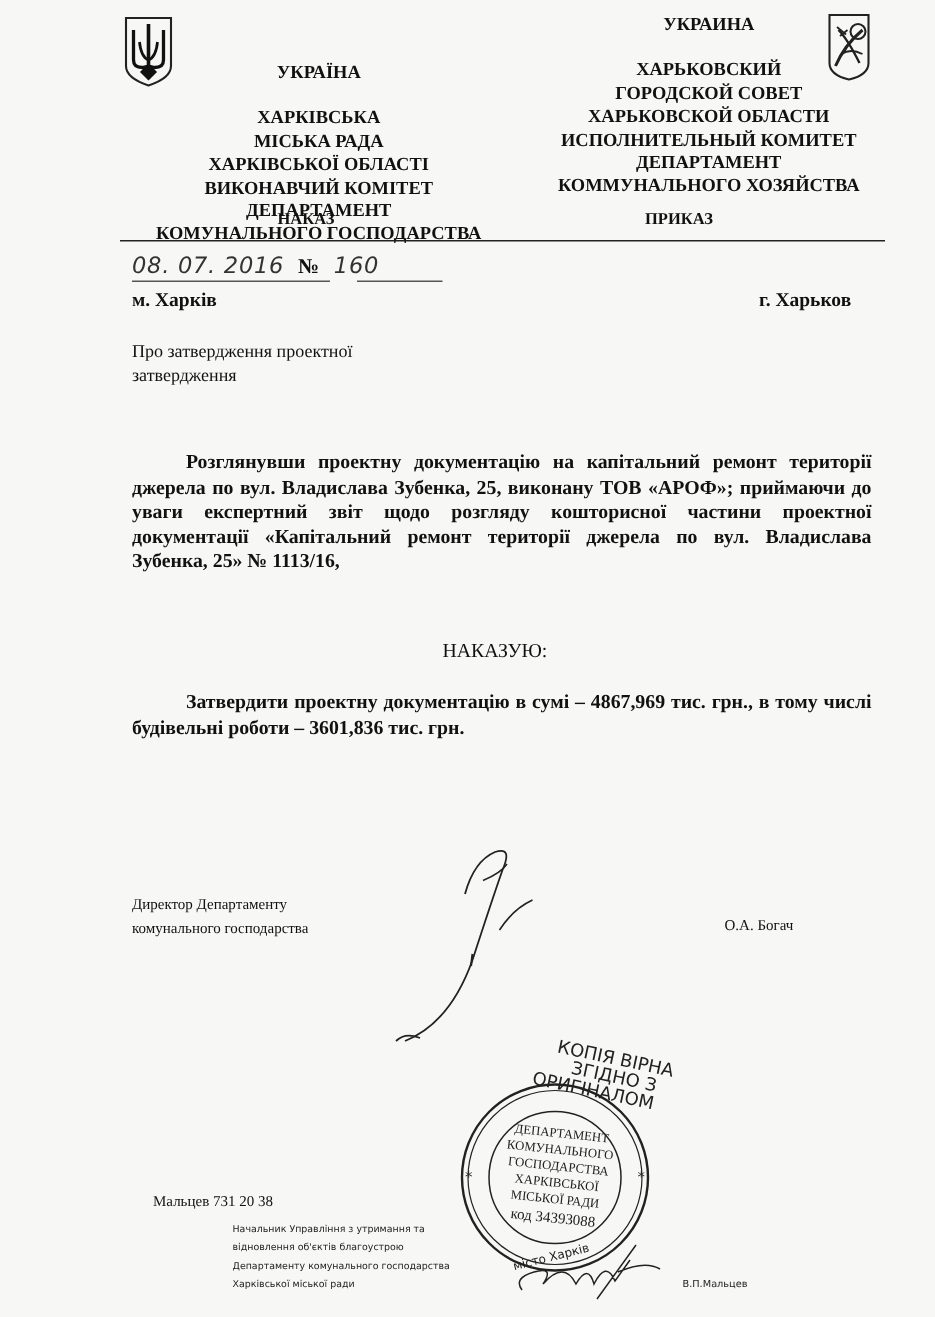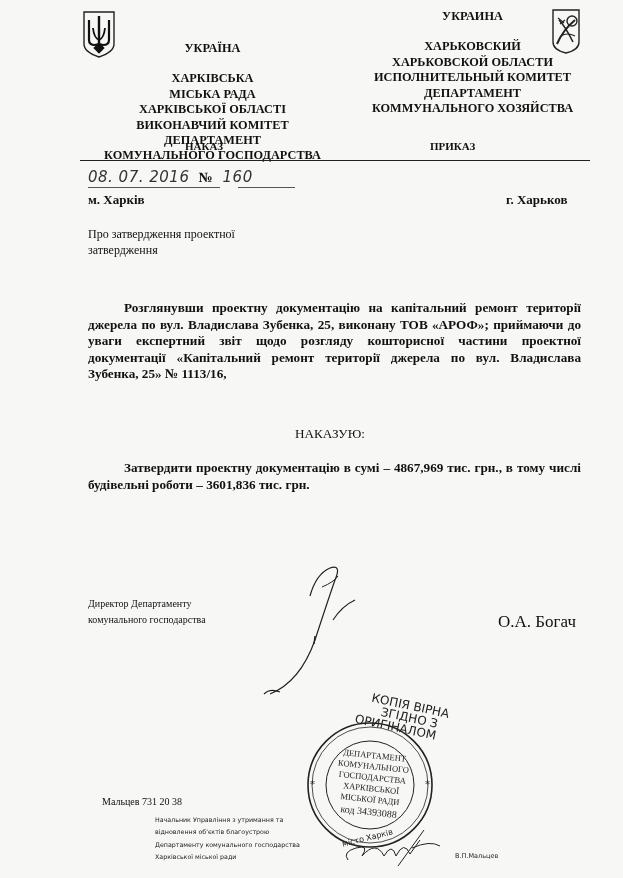--- a/index.html
+++ b/index.html
@@ -24,21 +24,21 @@
     .date-underline { position: absolute; top: 187px; height: 0; border-top: 1px solid #555; }
     .city-left { position: absolute; left: 88px; top: 192px; font-weight: bold; font-size: 13px; }
     .city-right { position: absolute; left: 506px; top: 192px; font-weight: bold; font-size: 13px; }
     .subject { position: absolute; left: 88px; top: 226px; font-size: 12px; line-height: 16px; }
     .para { position: absolute; left: 88px; width: 493px; font-size: 13.2px; line-height: 16.6px; text-align: justify; font-weight: bold; }
     .para .indent { display: inline-block; width: 36px; }
     .p1 { top: 300px; }
     .order-word { position: absolute; left: 295px; top: 426px; font-size: 13.2px; }
     .p2 { top: 460px; }
     .sign-left { position: absolute; left: 88px; top: 596px; font-size: 10px; line-height: 16px; }
-    .sign-right { position: absolute; left: 498px; top: 612px; font-size: 17px; text-align: center; }
+    .sign-right { position: absolute; left: 483px; top: 612px; font-size: 10px; text-align: center; }
     .signature { position: absolute; left: 230px; top: 560px; }
     .stamp { position: absolute; left: 300px; top: 680px; }
     .exec { position: absolute; left: 102px; top: 796px; font-size: 10px; }
     .cert { position: absolute; left: 155px; top: 814px; font-family: "DejaVu Sans", sans-serif; font-size: 6.3px; line-height: 12.3px; color: #222; }
     .cert-name { position: absolute; left: 455px; top: 852px; font-family: "DejaVu Sans", sans-serif; font-size: 6.5px; color: #222; }
     .emblem { position: absolute; }
   </style>
 </head>
 <body>
 
@@ -66,20 +66,21 @@
     <div>ХАРКІВСЬКА</div>
     <div>МІСЬКА РАДА</div>
     <div>ХАРКІВСЬКОЇ ОБЛАСТІ</div>
     <div>ВИКОНАВЧИЙ КОМІТЕТ</div>
     <div>ДЕПАРТАМЕНТ</div>
     <div>КОМУНАЛЬНОГО ГОСПОДАРСТВА</div>
   </div>
   <div class="hdr-col hdr-right">
     <div class="hdr-country">УКРАИНА</div>
     <div>ХАРЬКОВСКИЙ</div>
+    <div>ГОРОДСКОЙ СОВЕТ</div>
     <div>ХАРЬКОВСКОЙ ОБЛАСТИ</div>
     <div>ИСПОЛНИТЕЛЬНЫЙ КОМИТЕТ</div>
     <div>ДЕПАРТАМЕНТ</div>
     <div>КОММУНАЛЬНОГО ХОЗЯЙСТВА</div>
   </div>
 
   <div class="order-title order-left">НАКАЗ</div>
   <div class="order-title order-right">ПРИКАЗ</div>
   <div class="rule"></div>
 

